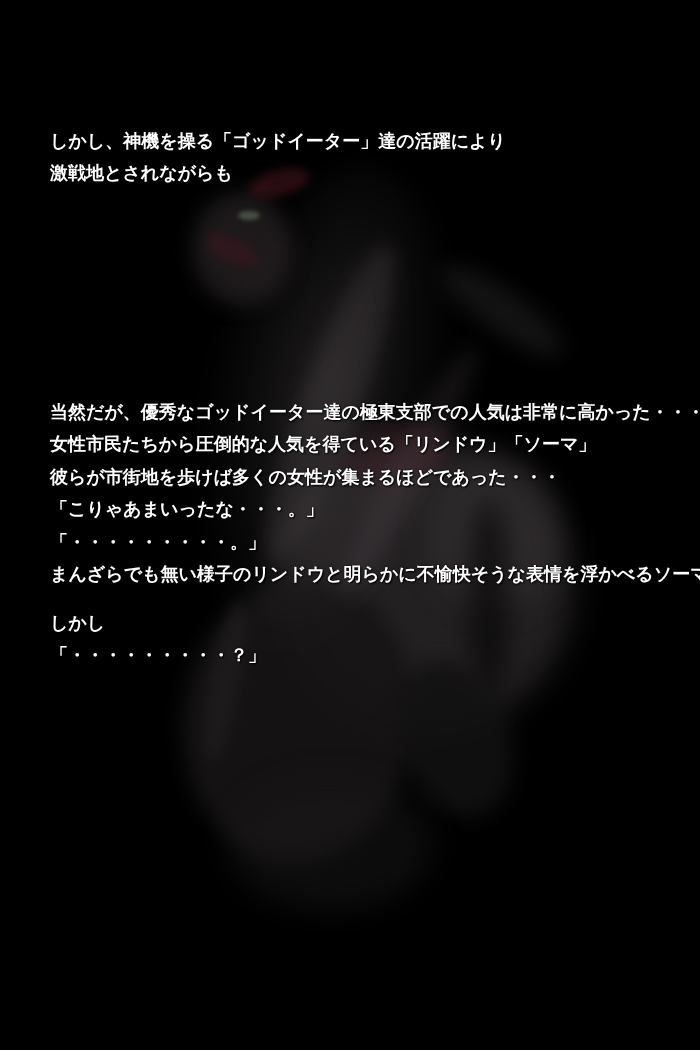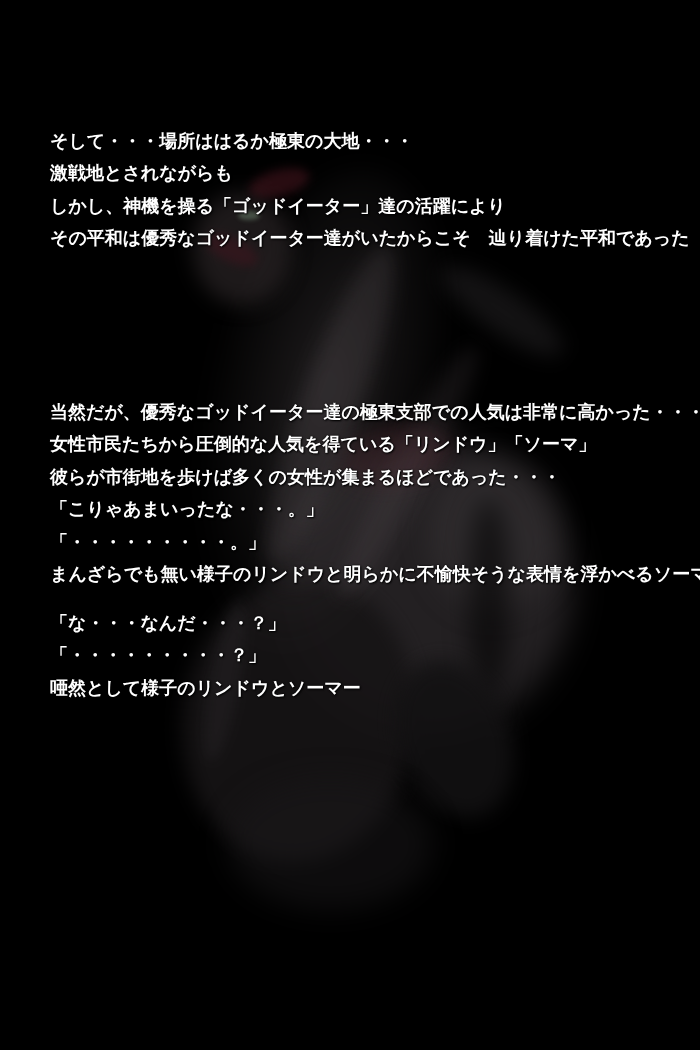--- a/index.html
+++ b/index.html
@@ -86,34 +86,31 @@
     <div class="blob hair-strand-1"></div>
     <div class="blob hair-strand-2"></div>
     <div class="blob hair-strand-3"></div>
     <div class="blob face-shape"></div>
     <div class="blob eye-glint"></div>
     <div class="blob ribbon-1"></div>
     <div class="blob ribbon-2"></div>
   </div>
 
   <div class="text-block p0">
-    <div>そして・・・場所ははるか極東の大地・・・</div>
+    <div>しかし、神機を操る「ゴッドイーター」達の活躍により</div>
     <div>激戦地とされながらも</div>
-    <div>しかし、神機を操る「ゴッドイーター」達の活躍により</div>
-    <div>その平和は優秀なゴッドイーター達がいたからこそ　辿り着けた平和であった</div>
   </div>
 
   <div class="text-block p1">
     <div>当然だが、優秀なゴッドイーター達の極東支部での人気は非常に高かった・・・</div>
     <div>女性市民たちから圧倒的な人気を得ている「リンドウ」「ソーマ」</div>
     <div>彼らが市街地を歩けば多くの女性が集まるほどであった・・・</div>
     <div>「こりゃあまいったな・・・。」</div>
     <div>「・・・・・・・・・。」</div>
     <div>まんざらでも無い様子のリンドウと明らかに不愉快そうな表情を浮かべるソーマ</div>
   </div>
 
   <div class="text-block p2">
-    <div>「な・・・なんだ・・・？」</div>
+    <div>しかし</div>
     <div>「・・・・・・・・・？」</div>
-    <div>唖然として様子のリンドウとソーマー</div>
   </div>
 
 </div>
 
 </body></html>

